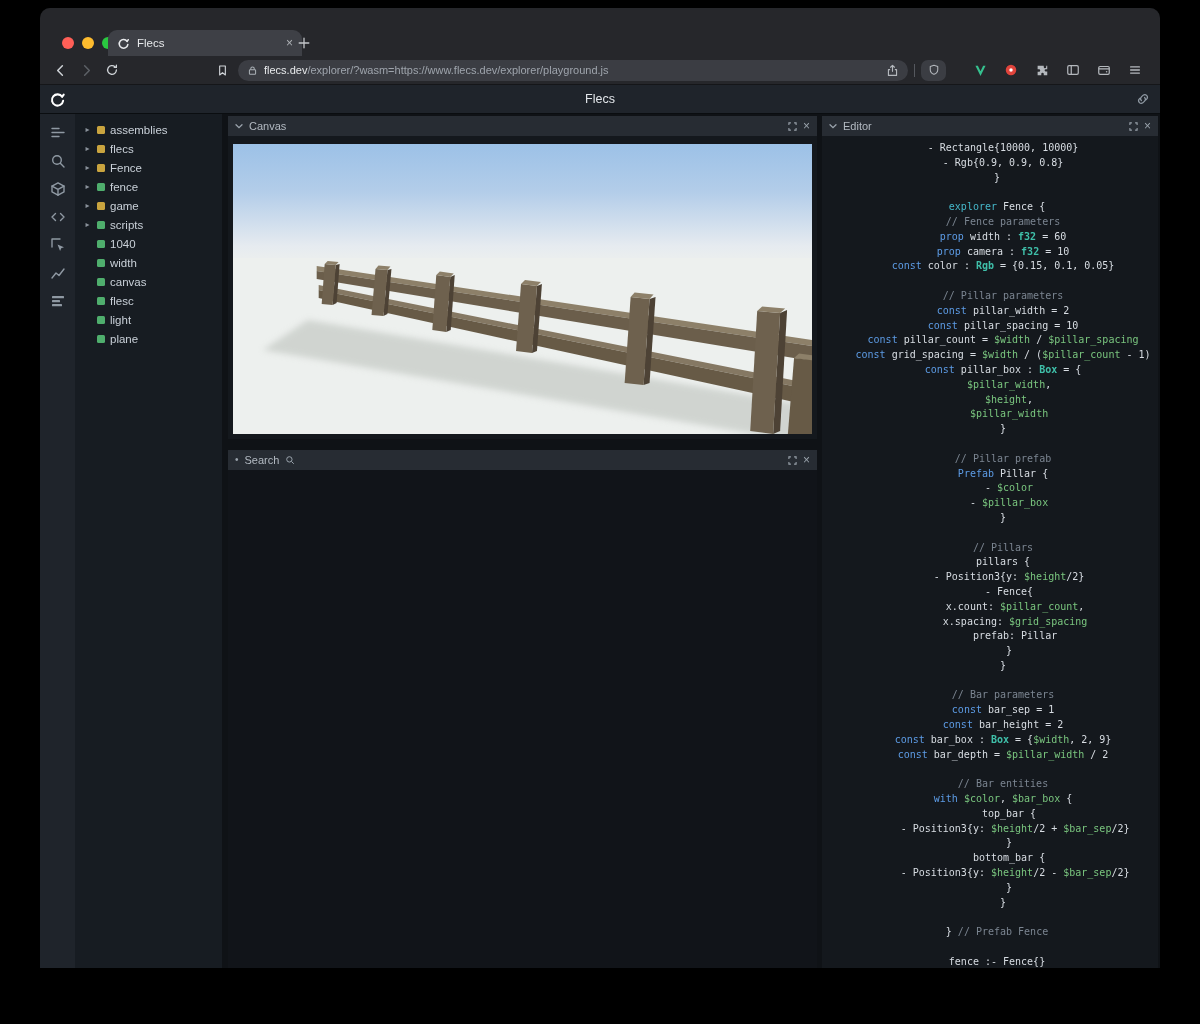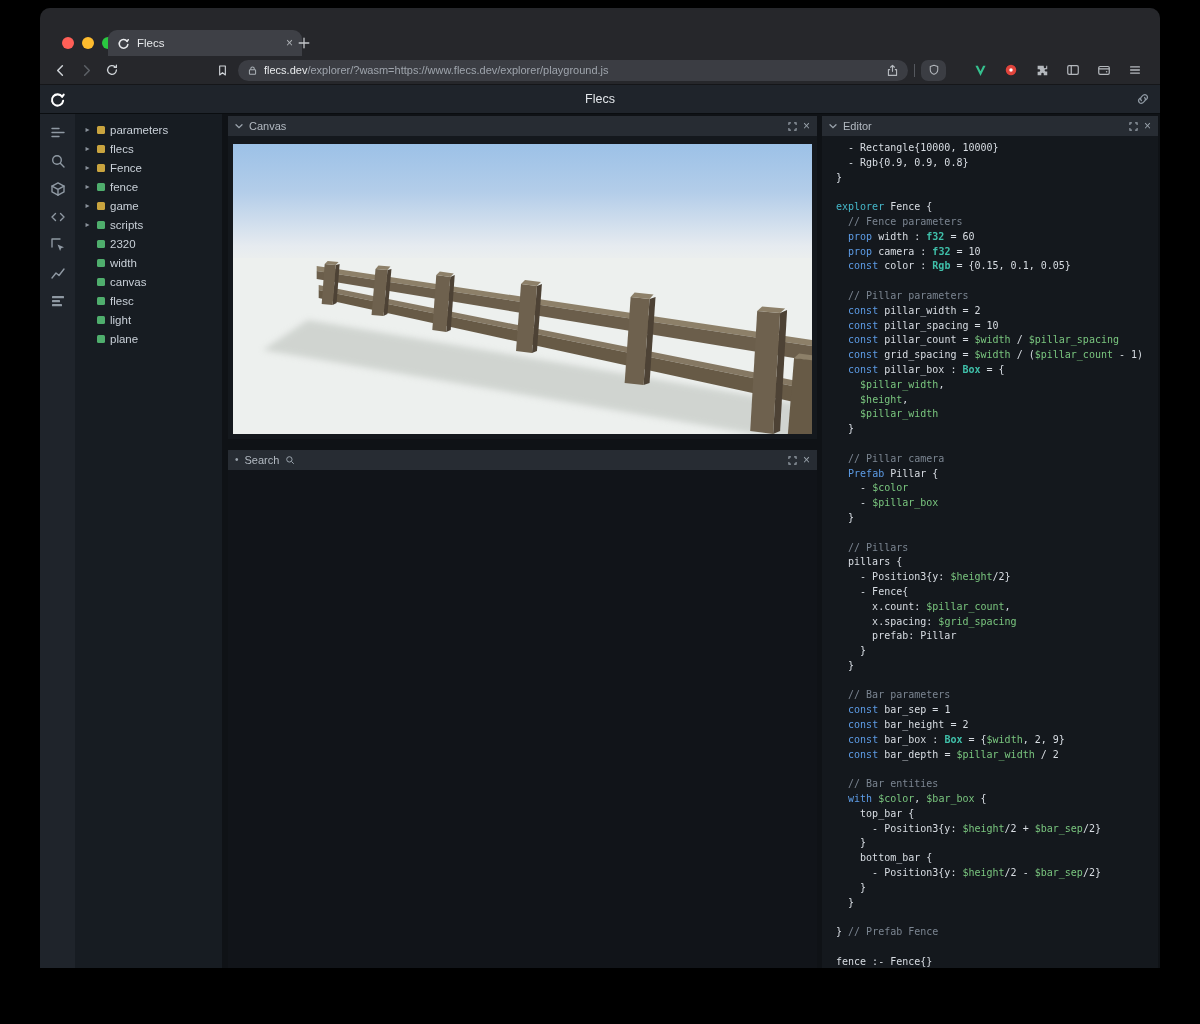--- a/index.html
+++ b/index.html
@@ -69,21 +69,21 @@
 
   .canvas-panel{height:323px;flex:0 0 auto;}
   .canvas-view{flex:1;margin:8px 5px 5px 5px;position:relative;overflow:hidden;}
   .canvas-view svg{display:block;width:100%;height:100%;}
 
   .search-panel{flex:1;}
   .search-body{flex:1;background:#111419;}
 
   .editor-panel{width:336px;flex:0 0 auto;margin:2px 2px 0 0;}
   .code{flex:1;padding:6px 0 4px 14px;font-family:"DejaVu Sans Mono", monospace;font-size:10px;
-        overflow:hidden;cursor:text;}
+        overflow:hidden;cursor:text;text-align:center;}
   .line{height:14.8px;white-space:pre;}
   .tok-p{color:#d8dde3;}
   .tok-k{color:#5d9ce6;}
   .tok-k2{color:#45b7c9;}
   .tok-t{color:#3fbfa9;font-weight:bold;}
   .tok-v{color:#7ac67f;}
   .tok-c{color:#7b8591;}
 </style>
 </head>
 <body>
@@ -251,21 +251,21 @@
               <rect x="2" y="3" width="12" height="2.2" rx="0.5"></rect>
               <rect x="2" y="7" width="8" height="2.2" rx="0.5"></rect>
               <rect x="2" y="11" width="10" height="2.2" rx="0.5"></rect>
             </svg>
           </div>
         </div>
       <div class="tree" id="tree">
           <div class="tree-item">
             <span class="tree-arrow">▸</span>
             <span class="tree-square" style="background: rgb(201, 164, 63);"></span>
-            <span class="tree-label">parameters</span>
+            <span class="tree-label">assemblies</span>
           </div>
           <div class="tree-item">
             <span class="tree-arrow">▸</span>
             <span class="tree-square" style="background: rgb(201, 164, 63);"></span>
             <span class="tree-label">flecs</span>
           </div>
           <div class="tree-item">
             <span class="tree-arrow">▸</span>
             <span class="tree-square" style="background: rgb(201, 164, 63);"></span>
             <span class="tree-label">Fence</span>
@@ -281,21 +281,21 @@
             <span class="tree-label">game</span>
           </div>
           <div class="tree-item">
             <span class="tree-arrow">▸</span>
             <span class="tree-square" style="background: rgb(79, 174, 109);"></span>
             <span class="tree-label">scripts</span>
           </div>
           <div class="tree-item">
             <span class="tree-arrow"></span>
             <span class="tree-square" style="background: rgb(79, 174, 109);"></span>
-            <span class="tree-label">2320</span>
+            <span class="tree-label">1040</span>
           </div>
           <div class="tree-item">
             <span class="tree-arrow"></span>
             <span class="tree-square" style="background: rgb(79, 174, 109);"></span>
             <span class="tree-label">width</span>
           </div>
           <div class="tree-item">
             <span class="tree-arrow"></span>
             <span class="tree-square" style="background: rgb(79, 174, 109);"></span>
             <span class="tree-label">canvas</span>
@@ -442,21 +442,21 @@
             <div class="line"><span class="tok-p">  </span><span class="tok-k">const</span><span class="tok-p"> pillar_width = 2</span></div>
             <div class="line"><span class="tok-p">  </span><span class="tok-k">const</span><span class="tok-p"> pillar_spacing = 10</span></div>
             <div class="line"><span class="tok-p">  </span><span class="tok-k">const</span><span class="tok-p"> pillar_count = </span><span class="tok-v">$width</span><span class="tok-p"> / </span><span class="tok-v">$pillar_spacing</span></div>
             <div class="line"><span class="tok-p">  </span><span class="tok-k">const</span><span class="tok-p"> grid_spacing = </span><span class="tok-v">$width</span><span class="tok-p"> / (</span><span class="tok-v">$pillar_count</span><span class="tok-p"> - 1)</span></div>
             <div class="line"><span class="tok-p">  </span><span class="tok-k">const</span><span class="tok-p"> pillar_box : </span><span class="tok-t">Box</span><span class="tok-p"> = {</span></div>
             <div class="line"><span class="tok-p">    </span><span class="tok-v">$pillar_width</span><span class="tok-p">,</span></div>
             <div class="line"><span class="tok-p">    </span><span class="tok-v">$height</span><span class="tok-p">,</span></div>
             <div class="line"><span class="tok-p">    </span><span class="tok-v">$pillar_width</span></div>
             <div class="line"><span class="tok-p">  }</span></div>
             <div class="line"></div>
-            <div class="line"><span class="tok-c">  // Pillar camera</span></div>
+            <div class="line"><span class="tok-c">  // Pillar prefab</span></div>
             <div class="line"><span class="tok-p">  </span><span class="tok-k">Prefab</span><span class="tok-p"> Pillar {</span></div>
             <div class="line"><span class="tok-p">    - </span><span class="tok-v">$color</span></div>
             <div class="line"><span class="tok-p">    - </span><span class="tok-v">$pillar_box</span></div>
             <div class="line"><span class="tok-p">  }</span></div>
             <div class="line"></div>
             <div class="line"><span class="tok-c">  // Pillars</span></div>
             <div class="line"><span class="tok-p">  pillars {</span></div>
             <div class="line"><span class="tok-p">    - Position3{y: </span><span class="tok-v">$height</span><span class="tok-p">/2}</span></div>
             <div class="line"><span class="tok-p">    - Fence{</span></div>
             <div class="line"><span class="tok-p">      x.count: </span><span class="tok-v">$pillar_count</span><span class="tok-p">,</span></div>

